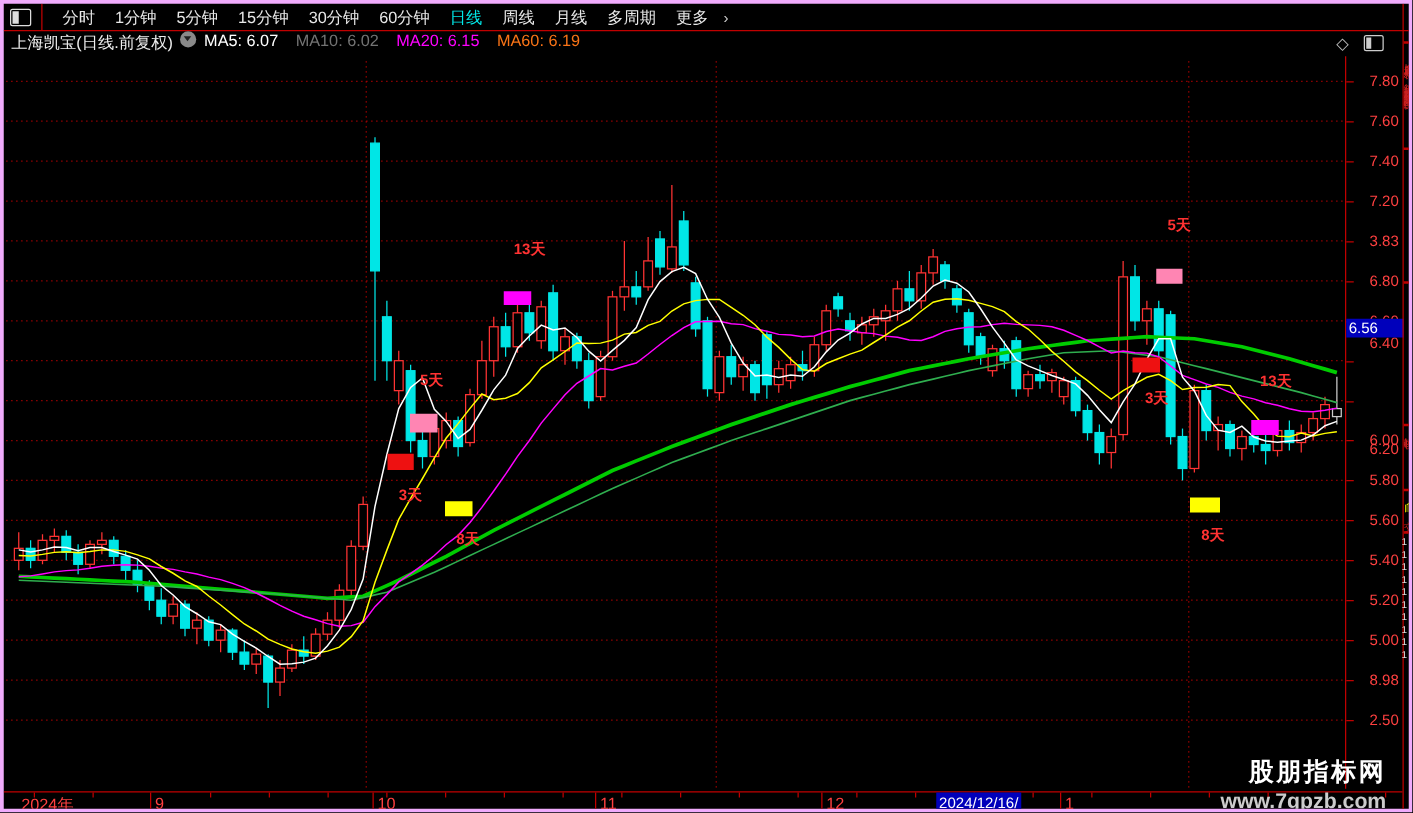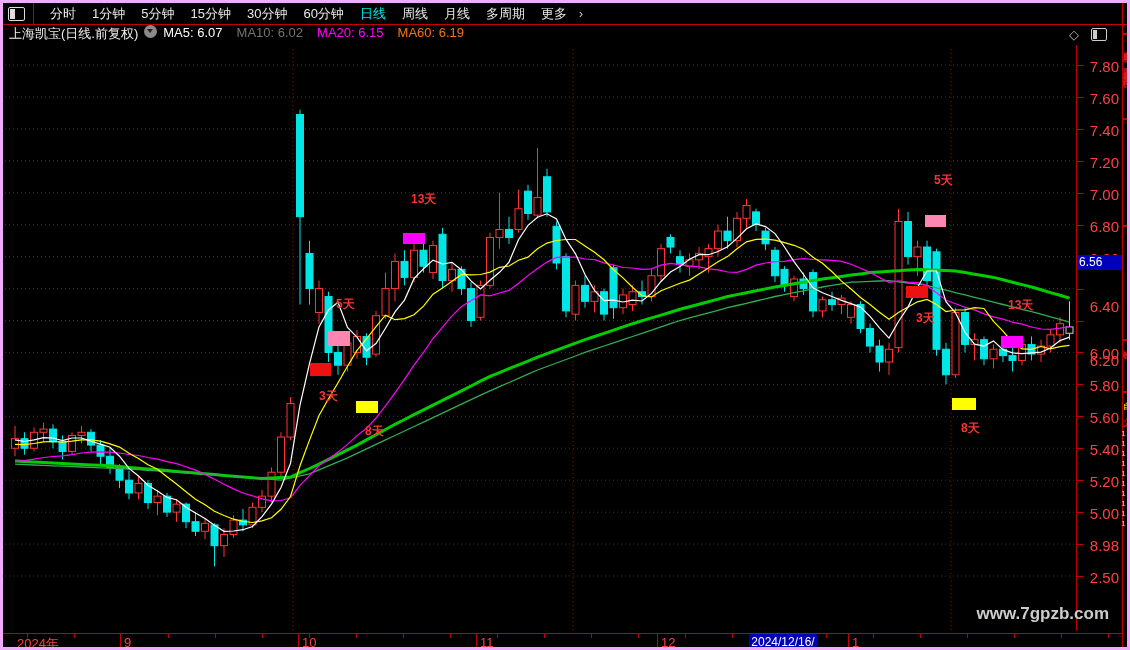--- a/index.html
+++ b/index.html
@@ -27,21 +27,21 @@
   #inforow-icons{margin-left:auto;display:flex;align-items:center;margin-right:14px;color:#aaa;}
   #inforow-icons .diamond{font-size:13px;margin-right:12px;color:#bbb;}
   #inforow-icons .pane-icon{width:14px;height:11px;border:1px solid #ccc;border-radius:2px;position:relative;}
   #inforow-icons .pane-icon::after{content:"";position:absolute;left:1px;top:1px;bottom:1px;width:4px;background:#ccc;}
   
   #chart-svg{position:absolute;left:0;top:0;}
   .marker-box{position:absolute;}
   .marker-label{position:absolute;color:#ff3232;font-size:12px;font-weight:bold;}
   
   #price-axis{position:absolute;left:1073px;top:42px;width:45px;height:586px;border-left:1px solid #c00000;}
-  .ptick{position:absolute;right:3px;color:#ff4040;font-size:15px;}
+  .ptick{position:absolute;right:3px;color:#ff4040;font-size:12px;}
   .ptick-dash{position:absolute;left:0;width:6px;height:1px;background:#c00000;}
   #cur-price{position:absolute;left:1074px;width:44px;height:15px;background:#0000bb;color:#fff;
              font-size:12px;line-height:15px;padding-left:2px;}
   
   #right-strip{position:absolute;left:1119px;top:0;width:10px;height:650px;border-left:1px solid #c00000;}
   #right-strip .vchars{position:absolute;left:0;width:10px;text-align:center;color:#cc2222;font-size:8px;line-height:13px;
                        writing-mode:vertical-rl;text-orientation:upright;letter-spacing:1px;}
   #right-strip .divider{position:absolute;left:0;width:10px;height:2px;background:#c00000;}
   
   #time-axis{position:absolute;left:0;top:630px;width:1119px;height:17px;border-top:1px solid #c00000;border-bottom:1px solid #c00000;}
@@ -354,27 +354,27 @@
   <div id="price-axis">
       <div class="ptick-dash" style="top: 20px;"></div>
       <div class="ptick" style="top: 13px;">7.80</div>
       <div class="ptick-dash" style="top: 51.9375px;"></div>
       <div class="ptick" style="top: 44.9375px;">7.60</div>
       <div class="ptick-dash" style="top: 83.875px;"></div>
       <div class="ptick" style="top: 76.875px;">7.40</div>
       <div class="ptick-dash" style="top: 115.812px;"></div>
       <div class="ptick" style="top: 108.812px;">7.20</div>
       <div class="ptick-dash" style="top: 147.75px;"></div>
-      <div class="ptick" style="top: 140.75px;">7.00</div>
+      <div class="ptick" style="top: 140.75px;">3.83</div>
       <div class="ptick-dash" style="top: 179.688px;"></div>
       <div class="ptick" style="top: 172.688px;">6.80</div>
       <div class="ptick-dash" style="top: 211.625px;"></div>
       <div class="ptick" style="top: 204.625px;">6.60</div>
       <div class="ptick-dash" style="top: 243.562px;"></div>
-      <div class="ptick" style="top: 253px;">6.40</div>
+      <div class="ptick" style="top: 222px;">6.40</div>
       <div class="ptick-dash" style="top: 275.5px;"></div>
       <div class="ptick" style="top: 263px; margin-top: 44px;">6.20</div>
       <div class="ptick-dash" style="top: 307.437px;"></div>
       <div class="ptick" style="top: 300.437px;">6.00</div>
       <div class="ptick-dash" style="top: 339.375px;"></div>
       <div class="ptick" style="top: 332.375px;">5.80</div>
       <div class="ptick-dash" style="top: 371.312px;"></div>
       <div class="ptick" style="top: 364.312px;">5.60</div>
       <div class="ptick-dash" style="top: 403.25px;"></div>
       <div class="ptick" style="top: 396.25px;">5.40</div>
@@ -440,16 +440,17 @@
       <div class="tlabel" style="left: 849px;">1</div>
       <div id="cursor-date" style="left: 746px; width: 68px;">2024/12/16/—</div>
     </div>
 
   <div id="clipped-row">
     <span class="ct" style="left:8px">分时成交  多日  筹码分布</span>
     <span class="cyanblock"></span>
   </div>
 
   <div id="watermark">
+    <div class="w1">股朋指标网</div>
     <div class="w2">www.7gpzb.com</div>
   </div>
 
 </div>
 
 </body></html>

